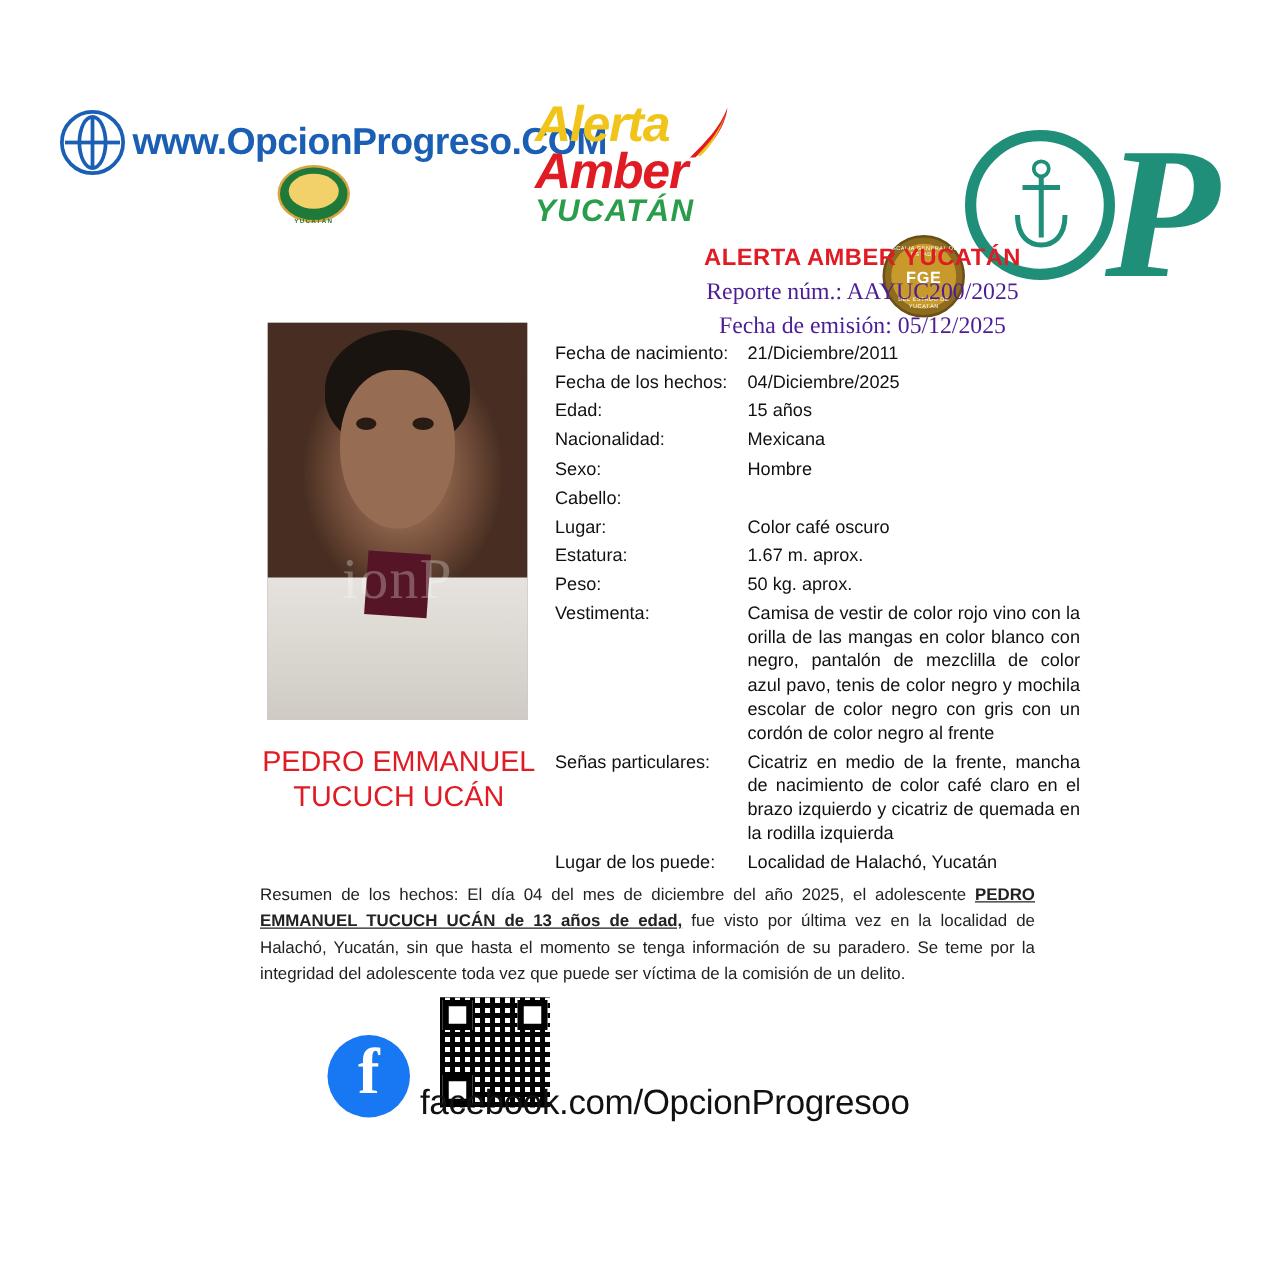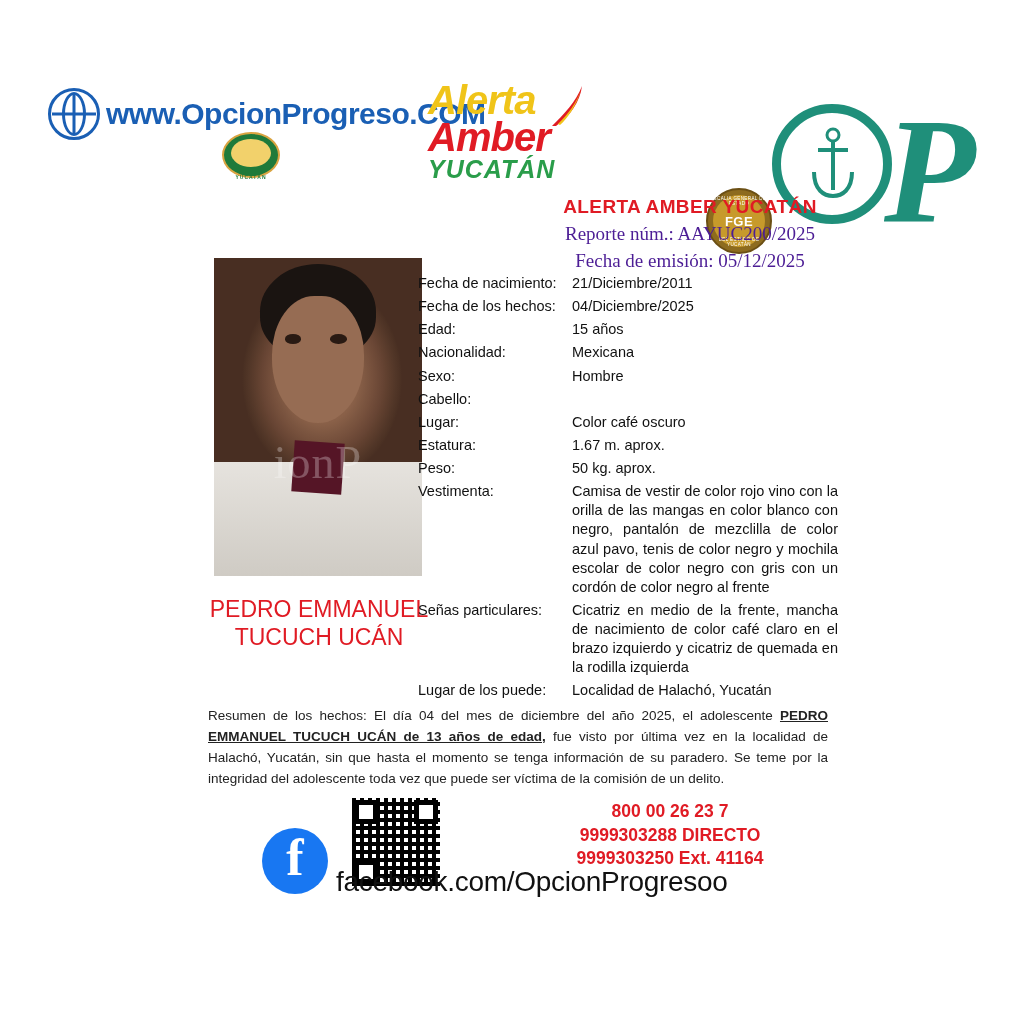--- a/index.html
+++ b/index.html
@@ -252,21 +252,21 @@
     text-align: center;
     color: #e01b24;
     font-size: 23px;
     font-weight: 400;
     line-height: 1.2;
   }
 
   
   .details {
     position: absolute;
-    left: 418px; top: 274px;
+    left: 444px; top: 274px;
     width: 420px;
   }
   .details .row {
     display: flex;
     margin-bottom: 4px;
     font-size: 14.5px;
     line-height: 1.32;
   }
   .details .label {
     width: 154px;
@@ -469,19 +469,14 @@
 
   <div class="fb-icon">
     <div class="f">f</div>
   </div>
   <div class="qr">
     <div class="c1"></div>
       <div class="c2"></div>
       <div class="c3"></div>
   </div>
   <div class="fb-url">facebook.com/OpcionProgresoo</div>
-  <div class="phones">
-    <div>800 00 26 23 7</div>
-    <div>9999303288 DIRECTO</div>
-    <div>9999303250 Ext. 41164</div>
-  </div>
 
 </div>
 
 </body></html>

